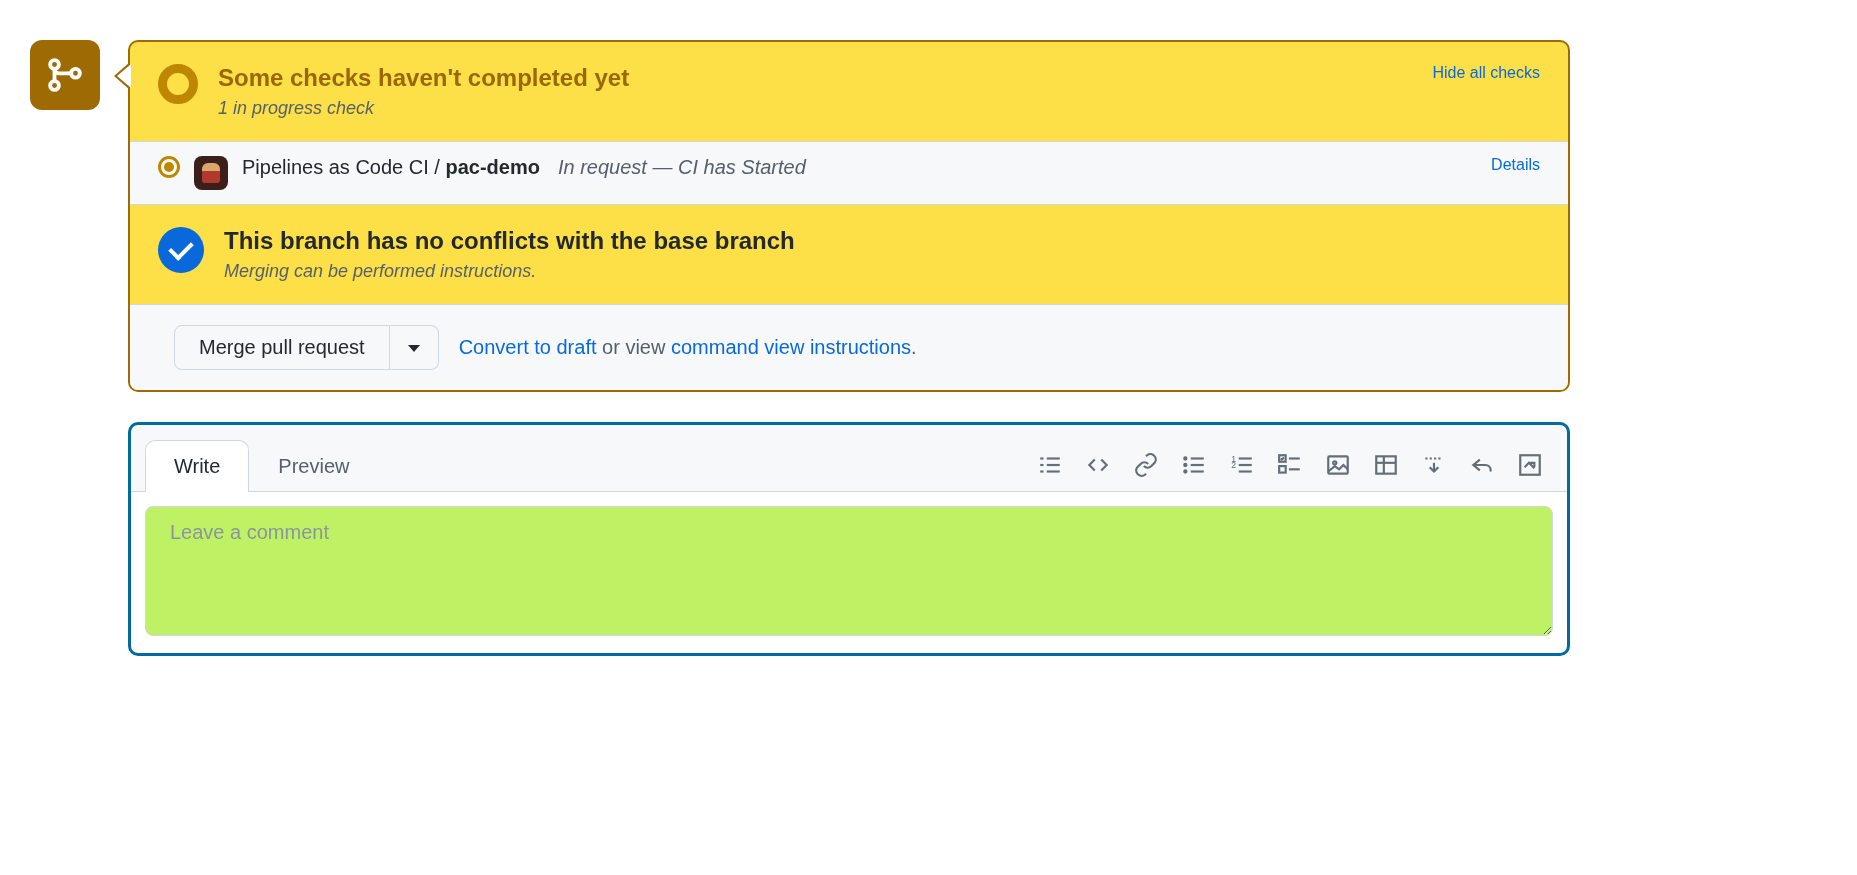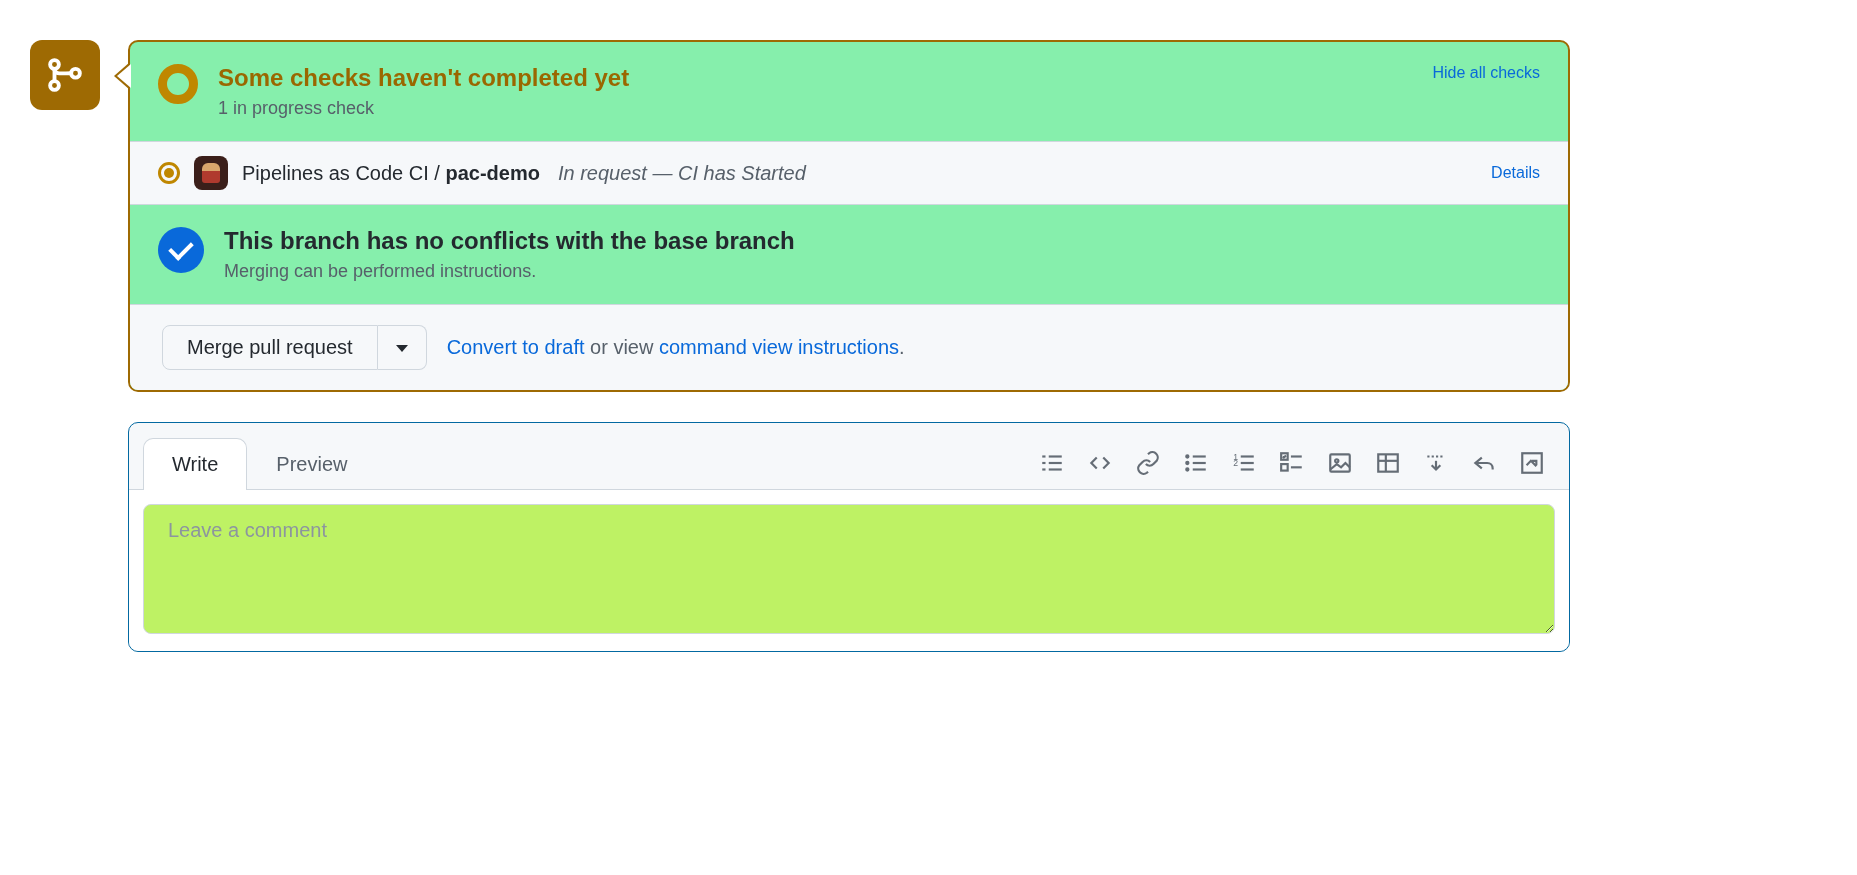--- a/index.html
+++ b/index.html
@@ -28,21 +28,21 @@
       flex-shrink: 0;
       position: relative;
     }
     .timeline-badge svg { width: 42px; height: 42px; }
     .merge-box {
       flex: 1;
       margin-left: 28px;
       border: 2px solid #9e6a03;
       border-radius: 10px;
       position: relative;
-      background: #86efac;
+      background: #fde047;
     }
     .merge-box::before {
       content: '';
       position: absolute;
       left: -16px;
       top: 20px;
       width: 0; height: 0;
       border-top: 14px solid transparent;
       border-bottom: 14px solid transparent;
       border-right: 16px solid #9e6a03;
@@ -59,26 +59,26 @@
     }
     .section {
       padding: 22px 28px;
       display: flex;
       align-items: flex-start;
     }
     .section + .section { border-top: 1px solid #d0d7de; }
     .section.check-row {
       background: #f6f8fa;
       padding: 14px 28px;
-      align-items: center;
+      align-items: flex-start;
     }
     .section.merge-footer {
       background: #f6f8fa;
       border-radius: 0 0 8px 8px;
-      padding: 20px 32px;
+      padding: 20px 44px;
       align-items: center;
     }
     .status-icon-ring {
       width: 40px; height: 40px;
       border: 9px solid #bf8700;
       border-radius: 50%;
       flex-shrink: 0;
       margin-right: 20px;
     }
     .status-icon-check {
@@ -102,20 +102,21 @@
     .section-body { flex: 1; }
     .section-title {
       font-size: 24px;
       font-weight: 600;
       margin-bottom: 6px;
     }
     .section-title.pending { color: #9a6700; }
     .section-subtitle {
       font-size: 18px;
       color: #57606a;
+      font-style: italic;
     }
     .link {
       color: #0969da;
       text-decoration: none;
       cursor: pointer;
       font-size: 16px;
     }
     .check-ring-small {
       width: 22px; height: 22px;
       border: 3px solid #bf8700;
@@ -186,21 +187,21 @@
       margin-left: 20px;
       font-size: 20px;
       color: #57606a;
     }
     .footer-text a { color: #0969da; text-decoration: none; }
     .hide-link { margin-left: auto; align-self: flex-start; }
 
     .comment-box {
       margin-left: 98px;
       margin-top: 30px;
-      border: 1px solid #0369a1;
+      border: 3px solid #0369a1;
       border-radius: 10px;
       background: #f6f8fa;
     }
     .tabs-row {
       display: flex;
       align-items: center;
       padding: 0 14px;
       padding-top: 14px;
     }
     .tab {

